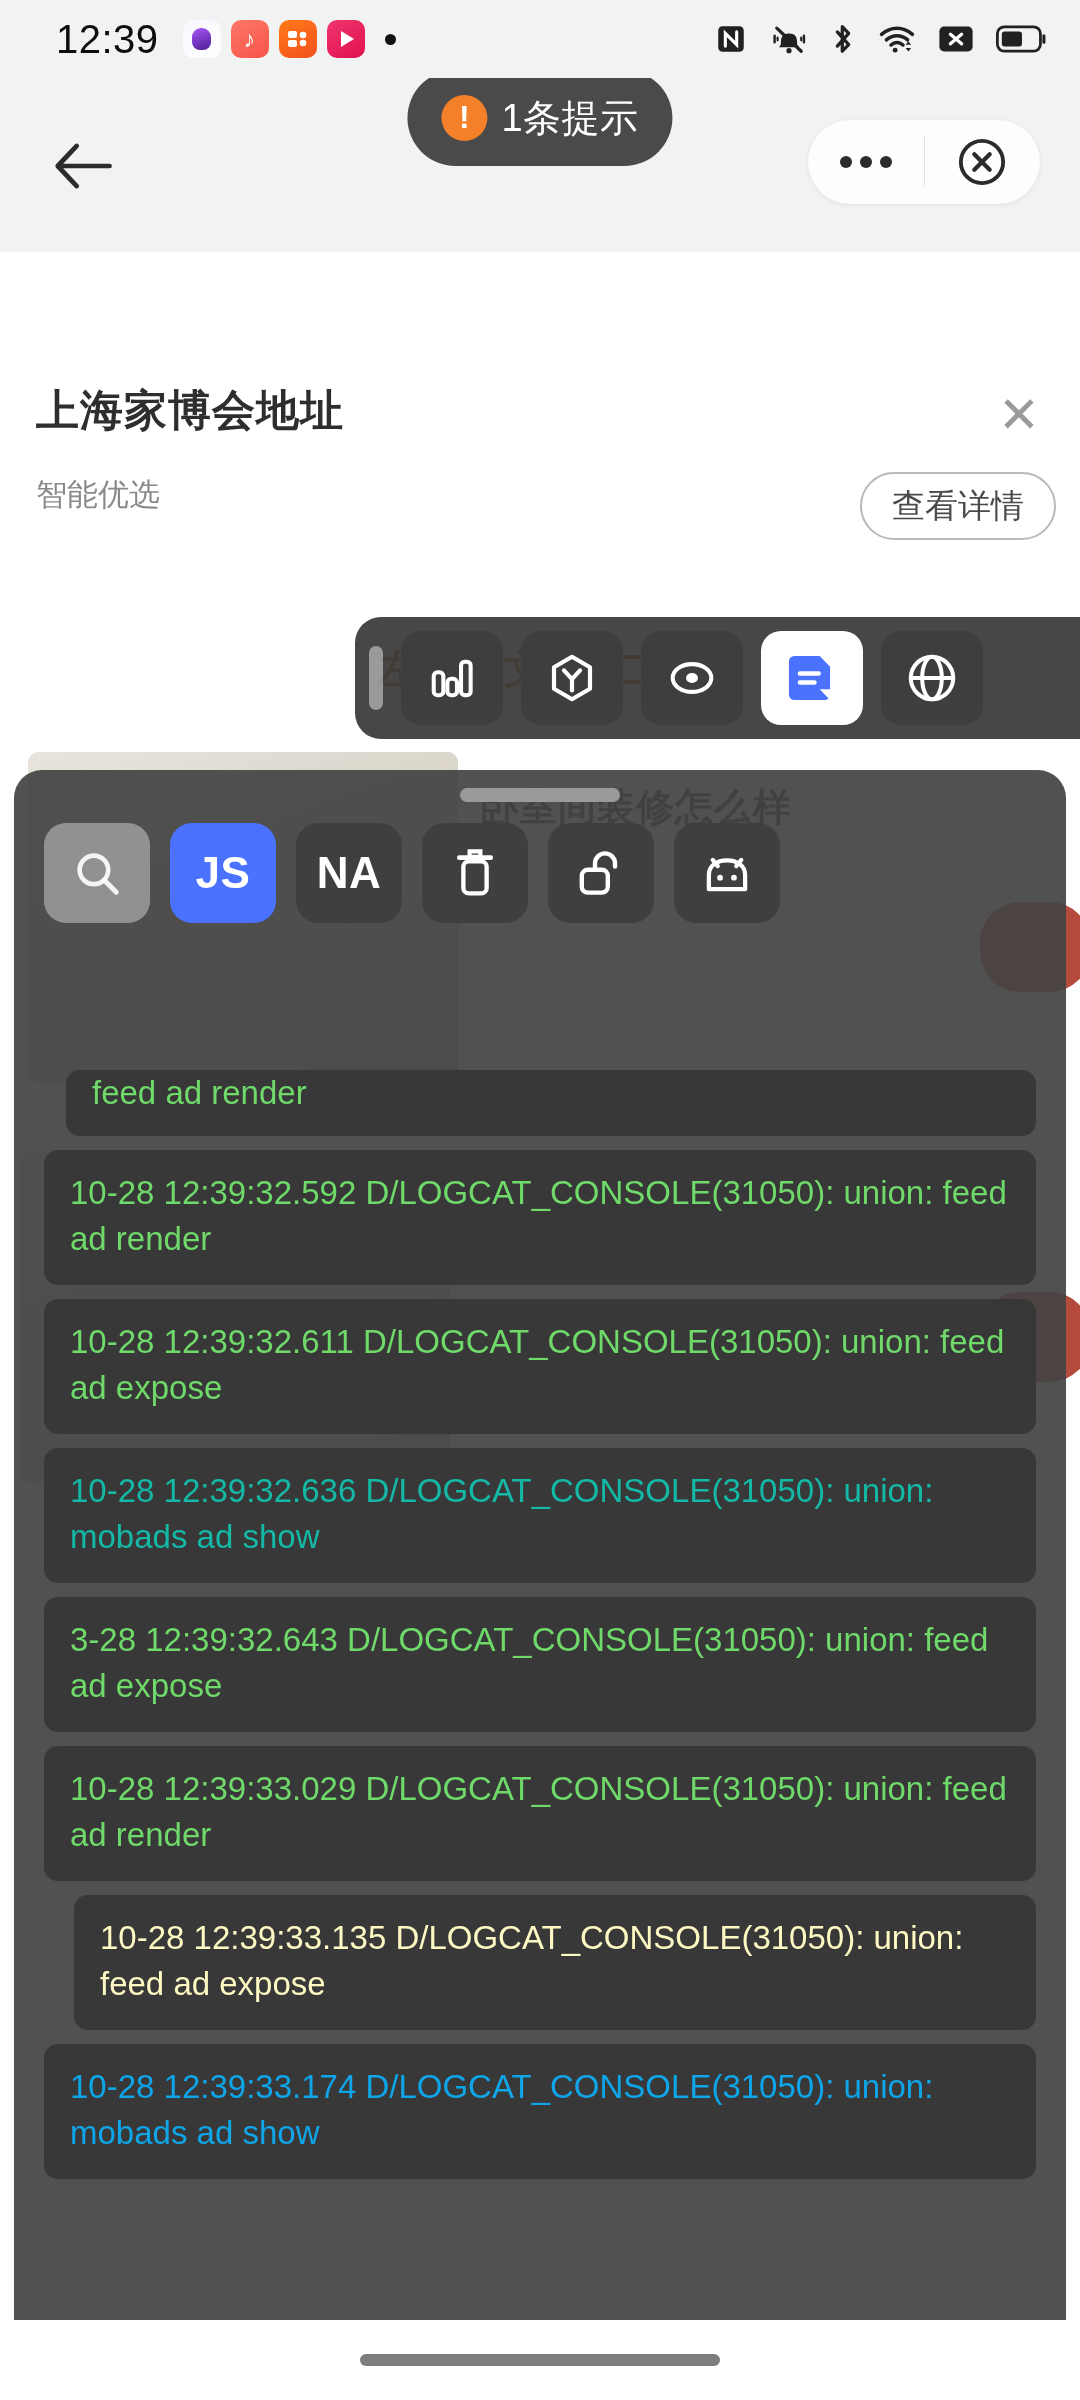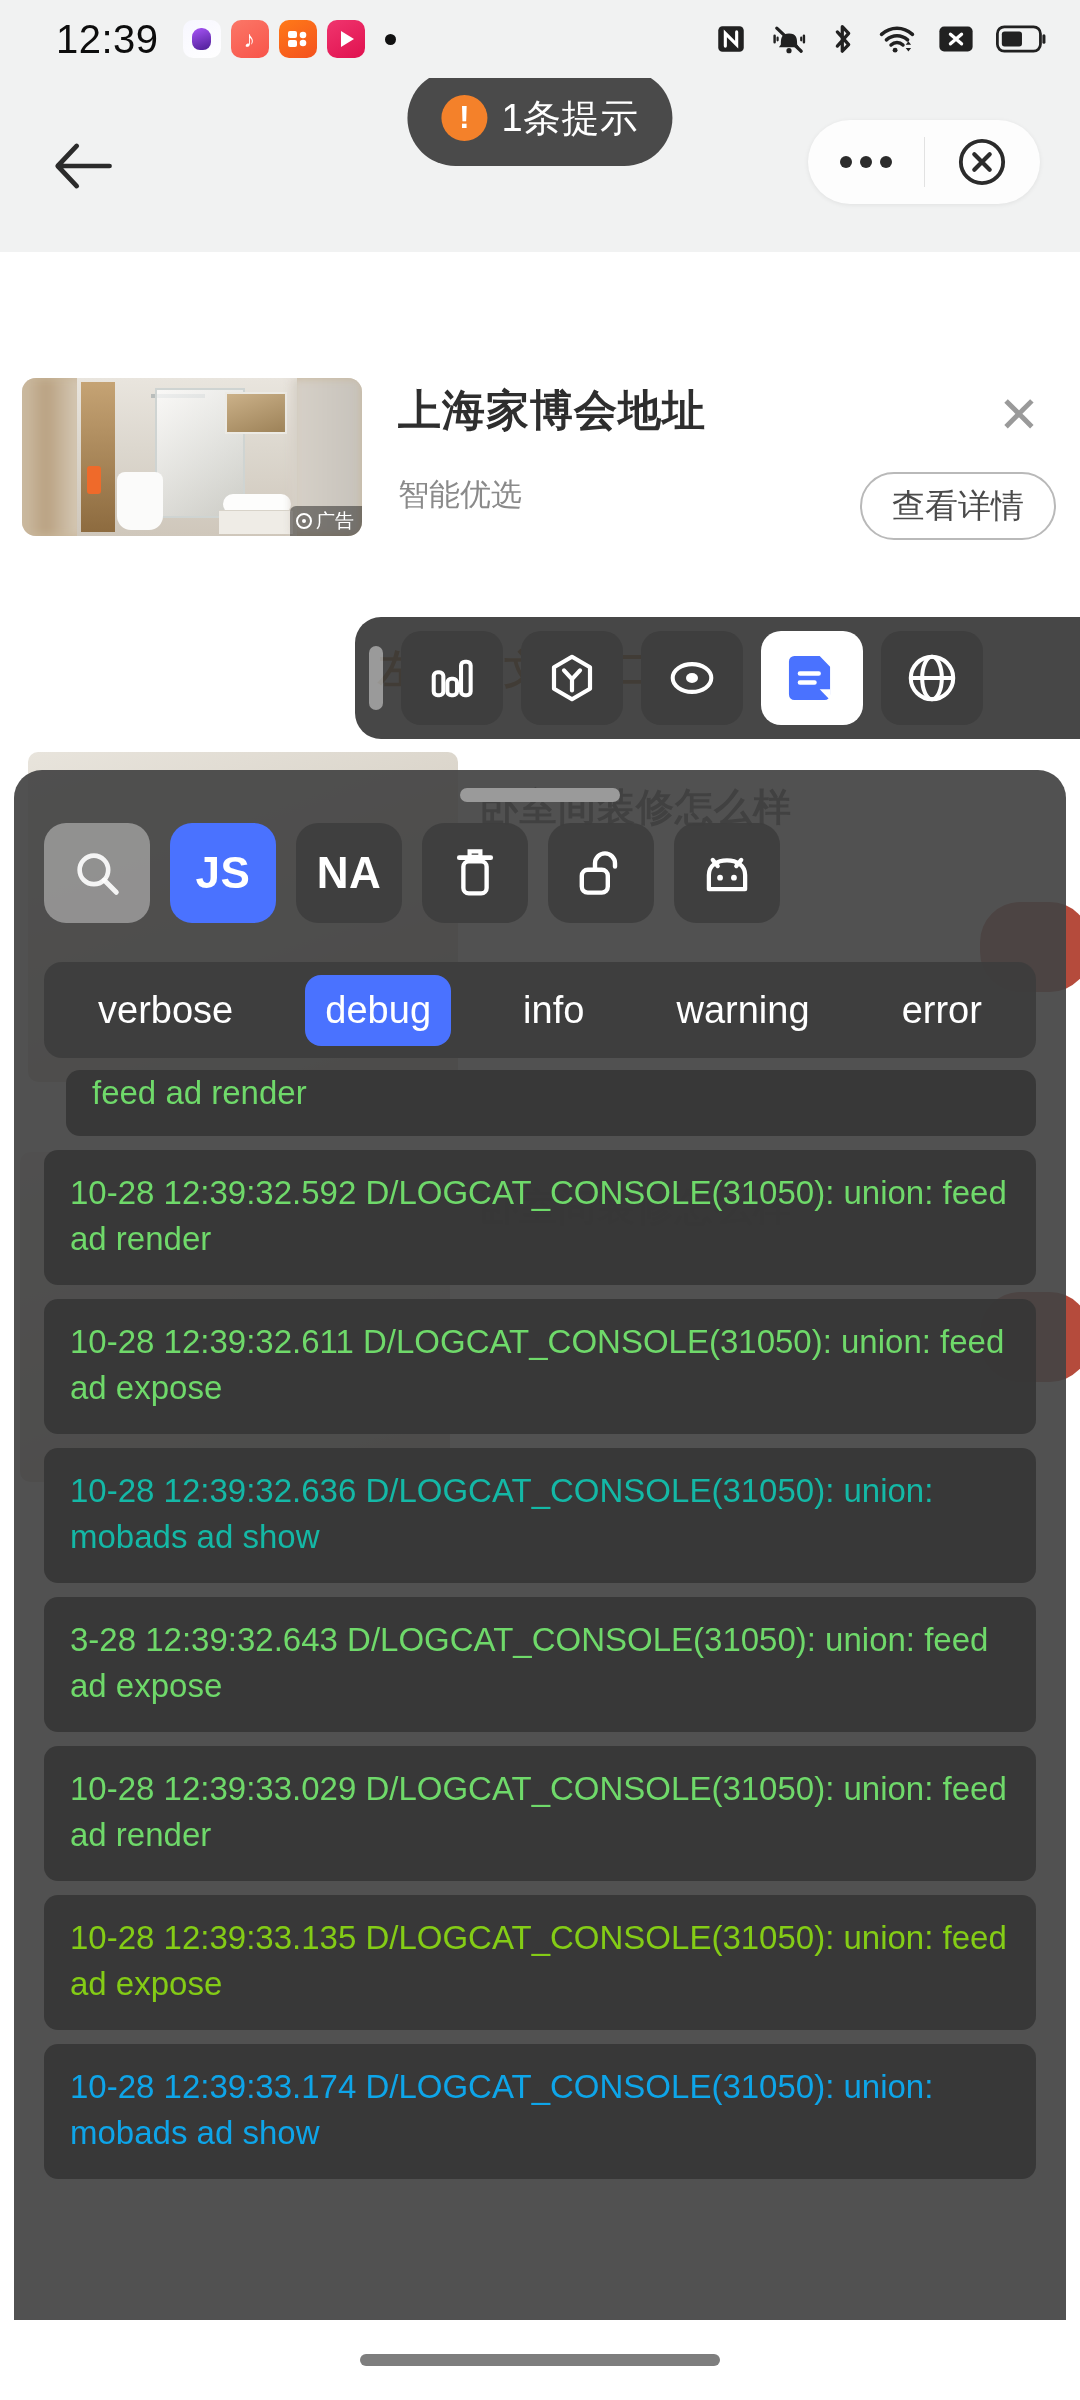--- a/index.html
+++ b/index.html
@@ -255,40 +255,20 @@
 </style>
 </head>
 <body>
 
 <div id="screen">
 
   <div id="page-body">
 
 
     <div id="ad-card">
-      <div id="ad-thumb">
-        <div class="thumb-art">
-          <div class="thumb-blurL"></div>
-          <div class="thumb-mid">
-            <div class="tm-door"></div>
-            <div class="tm-orange"></div>
-            <div class="tm-shelf"></div>
-            <div class="tm-glass"></div>
-            <div class="tm-toilet"></div>
-            <div class="tm-mirror"></div>
-            <div class="tm-sink"></div>
-            <div class="tm-cab"></div>
-          </div>
-          <div class="thumb-blurR"></div>
-        </div>
-        <div id="ad-badge">
-          <span class="badge-eye"></span>
-          <span>广告</span>
-        </div>
-      </div>
 
       <div id="ad-text">
         <div id="ad-title">上海家博会地址</div>
         <div id="ad-sub">智能优选</div>
       </div>
 
       <div id="ad-close">✕</div>
       <div id="ad-cta">查看详情</div>
     </div>
 
@@ -479,36 +459,29 @@
         <svg width="54" height="48" viewBox="0 0 28 24">
           <path d="M4.6 20.4V13c0-4.8 4.2-7.6 9.4-7.6S23.4 8.2 23.4 13v7.4z" fill="none" stroke="#fff" stroke-width="2.2" stroke-linejoin="round"></path>
           <path d="M6.6 5.2l2.6 3.2M21.4 5.2l-2.6 3.2" stroke="#fff" stroke-width="2.2" stroke-linecap="round"></path>
           <circle cx="10.4" cy="14.4" r="1.5" fill="#fff"></circle>
           <circle cx="17.6" cy="14.4" r="1.5" fill="#fff"></circle>
         </svg>
       </div>
       <div class="pt-spacer"></div>
     </div>
 
-    <div id="level-tabs">
-      <span class="lv-tab">verbose</span>
-      <span class="lv-tab active">debug</span>
-      <span class="lv-tab">info</span>
-      <span class="lv-tab">warning</span>
-      <span class="lv-tab">error</span>
-    </div>
 
     <div id="log-list">
         <div class="log-row clipped" style="color: rgb(111, 217, 106); margin-left: 22px;">feed ad render</div>
         <div class="log-row" style="color: rgb(111, 217, 106);">10-28 12:39:32.592 D/LOGCAT_CONSOLE(31050): union: feed ad render</div>
         <div class="log-row" style="color: rgb(111, 217, 106);">10-28 12:39:32.611 D/LOGCAT_CONSOLE(31050): union: feed ad expose</div>
         <div class="log-row" style="color: #14b8a6;">10-28 12:39:32.636 D/LOGCAT_CONSOLE(31050): union: mobads ad show</div>
         <div class="log-row" style="color: rgb(111, 217, 106);">3-28 12:39:32.643 D/LOGCAT_CONSOLE(31050): union: feed ad expose</div>
         <div class="log-row" style="color: rgb(111, 217, 106);">10-28 12:39:33.029 D/LOGCAT_CONSOLE(31050): union: feed ad render</div>
-        <div class="log-row" style="color: #84cc16;">10-28 12:39:33.135 D/LOGCAT_CONSOLE(31050): union: feed ad expose</div>
+        <div class="log-row" style="color: #fef9c3; margin-left: 30px;">10-28 12:39:33.135 D/LOGCAT_CONSOLE(31050): union: feed ad expose</div>
         <div class="log-row" style="color: #0ea5e9;">10-28 12:39:33.174 D/LOGCAT_CONSOLE(31050): union: mobads ad show</div>
       </div>
   </div>
 
   <div id="gesture-bar">
     <div id="gesture-pill"></div>
   </div>
 </div>
 
 </body></html>

